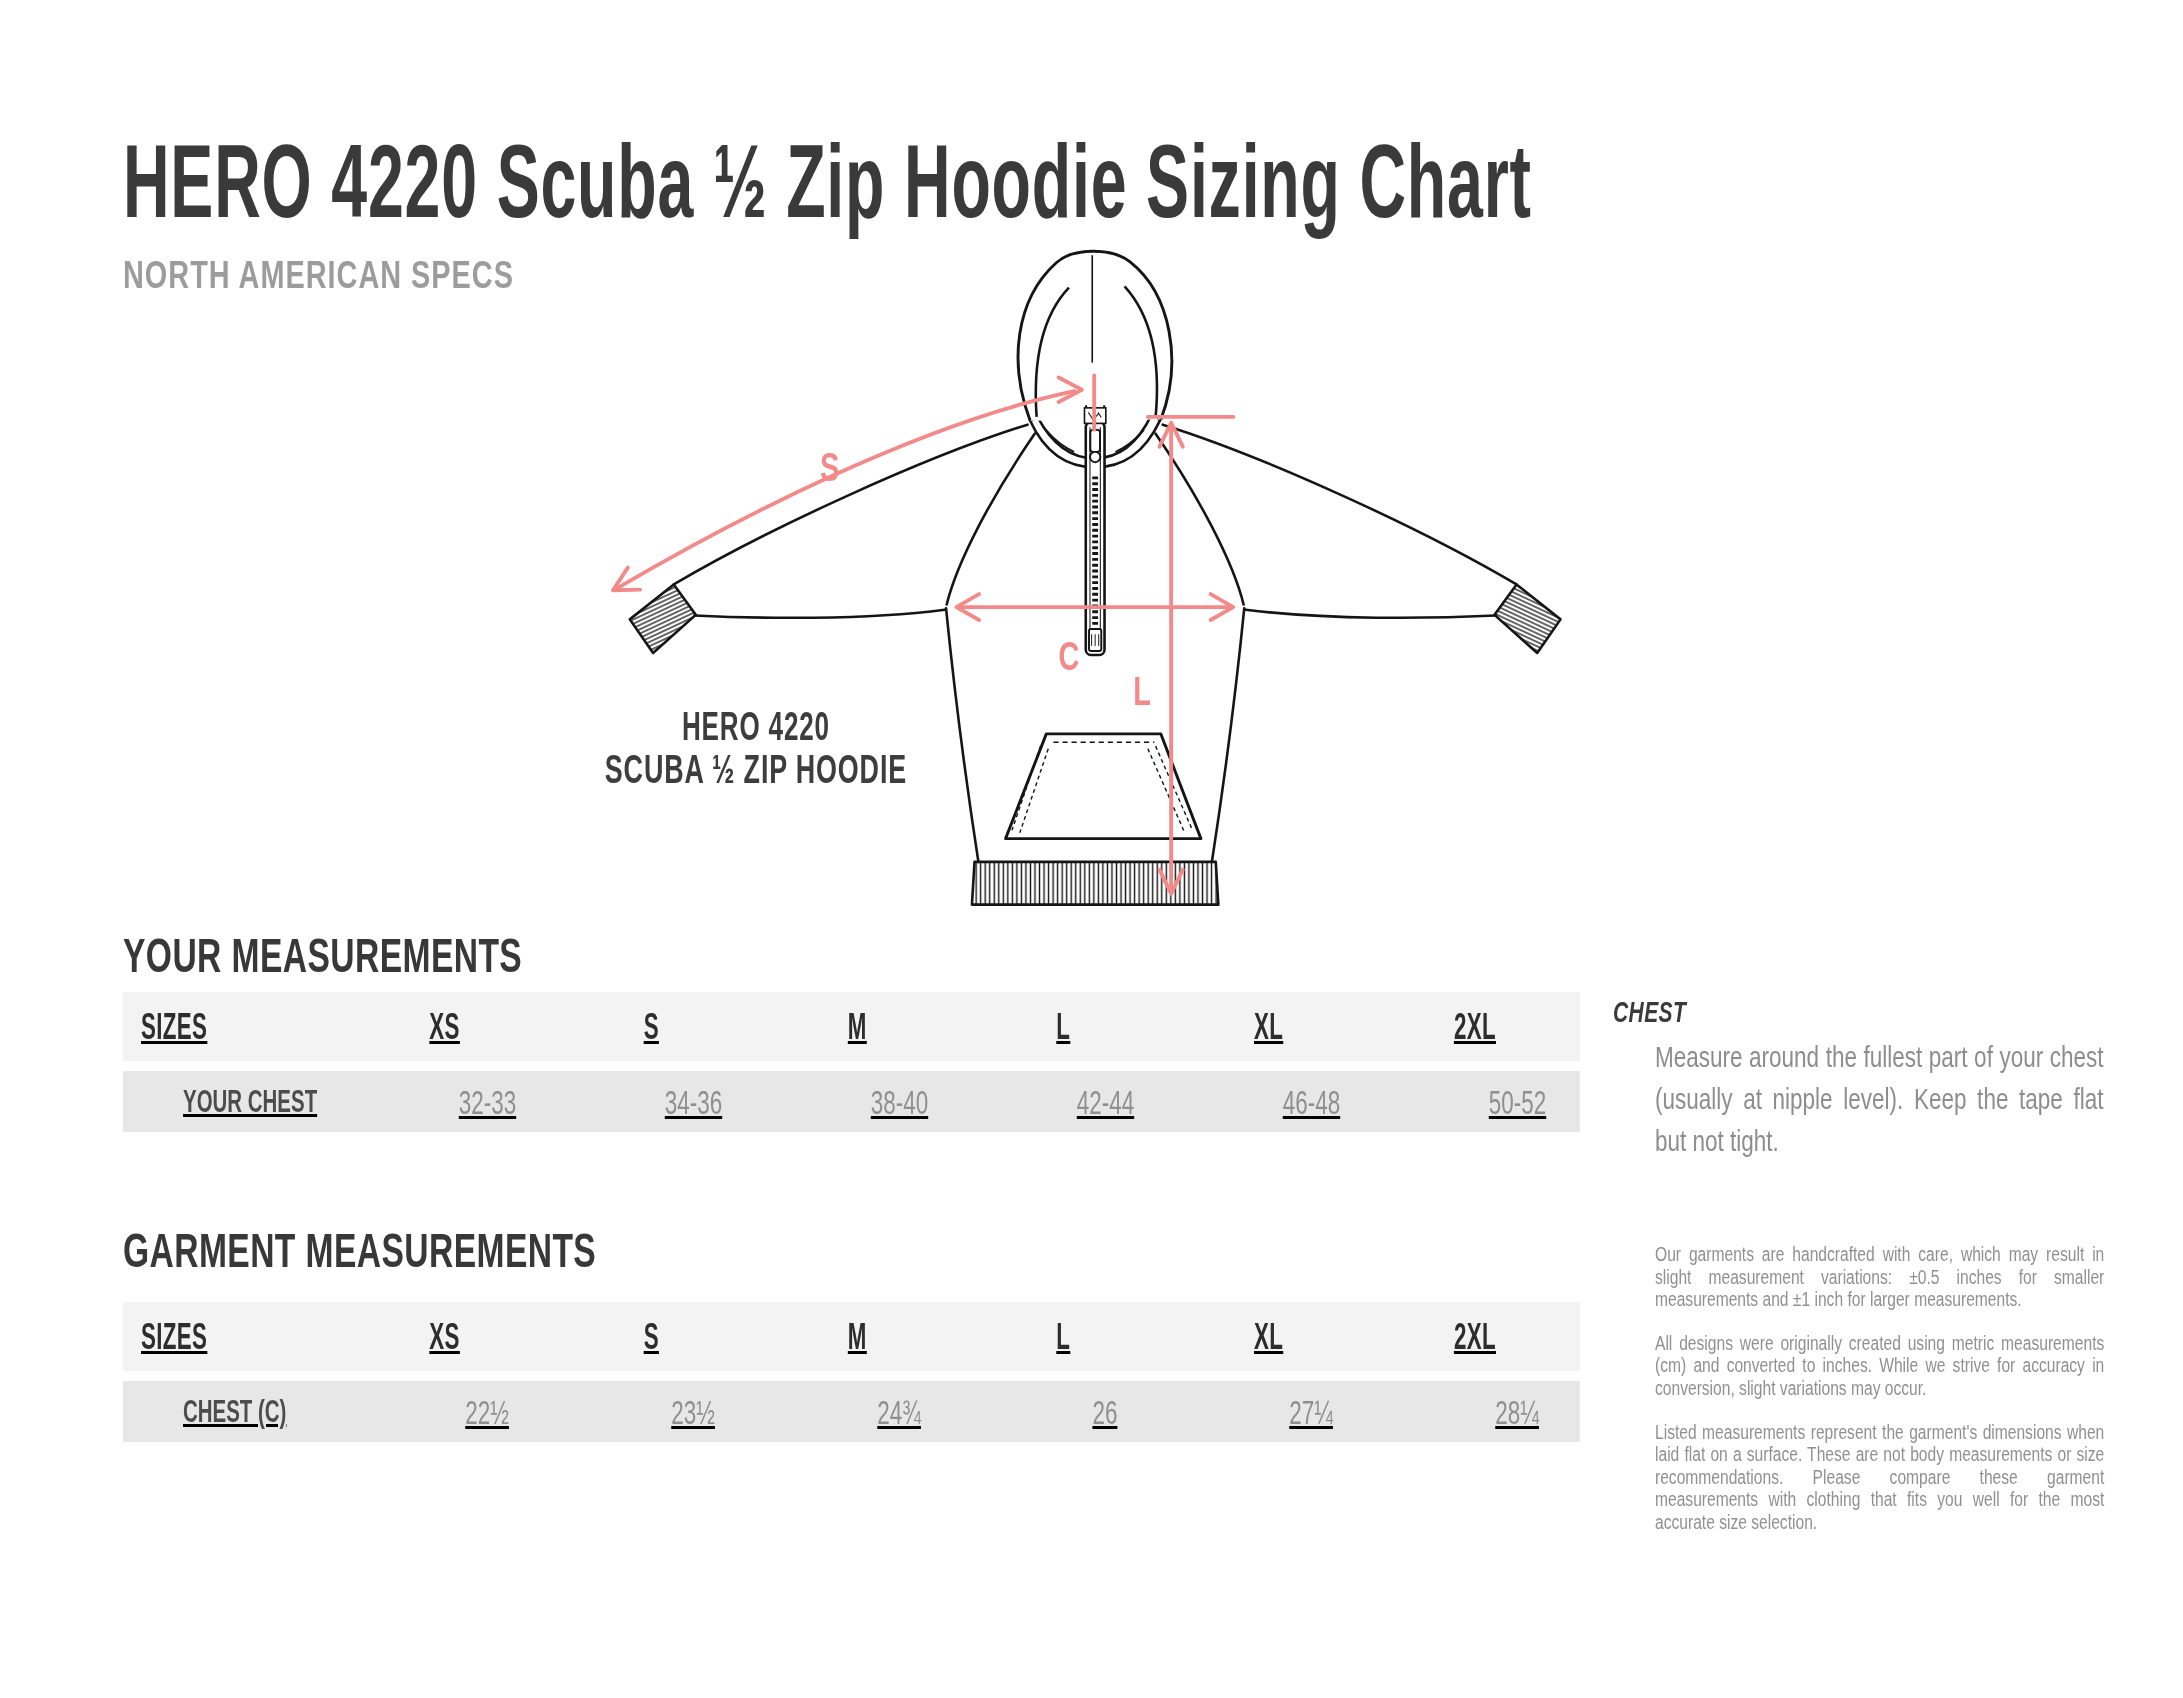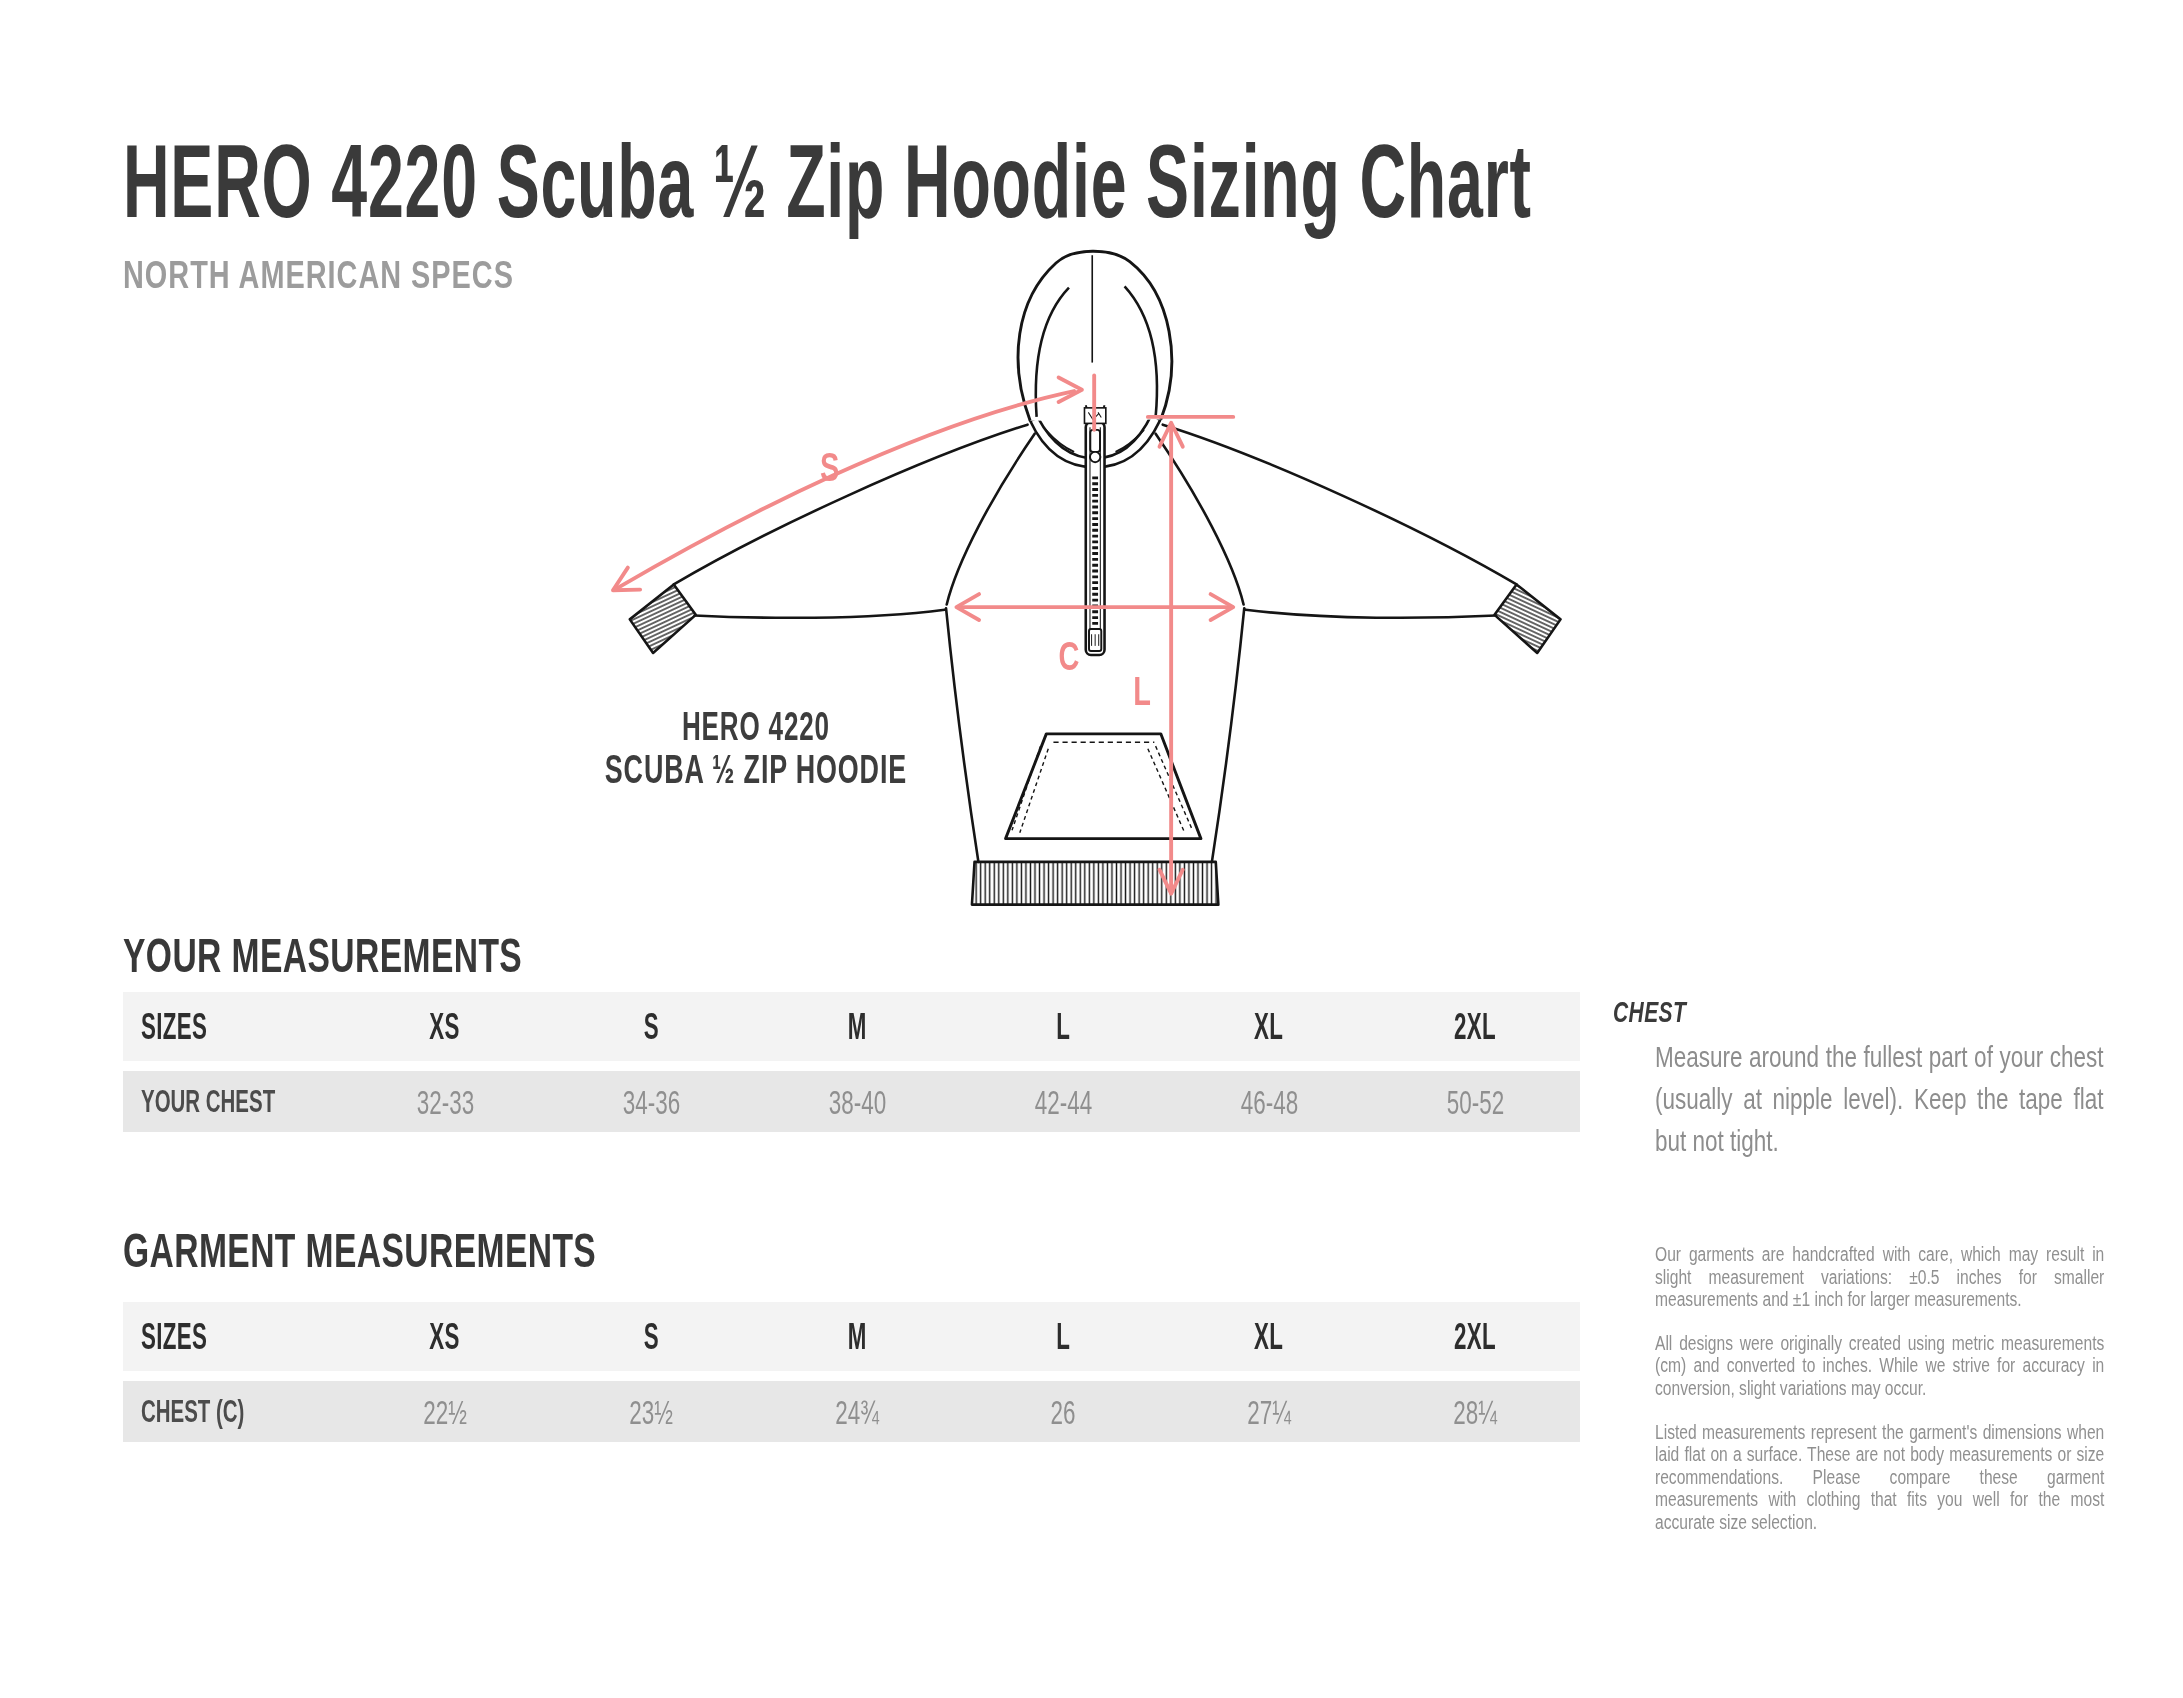--- a/index.html
+++ b/index.html
@@ -10,23 +10,23 @@
   .cnd{display:inline-block;transform:scaleX(var(--sx,0.66));transform-origin:50% 50%;white-space:nowrap;line-height:1;}
   .cnd-l{display:inline-block;transform:scaleX(var(--sx,0.66));transform-origin:0 50%;white-space:nowrap;line-height:1;}
   .h1{font-size:104px;font-weight:700;color:#3a3a3a;--sx:0.62;letter-spacing:1.3px;}
   .sub{font-size:38px;font-weight:700;color:#9c9c9c;--sx:0.76;letter-spacing:1.3px;}
   .h2{font-size:48px;font-weight:700;color:#383838;--sx:0.70;letter-spacing:0.6px;}
   .h3{font-size:30px;font-weight:700;color:#3a3a3a;--sx:0.70;letter-spacing:0.6px;}
   
   .sztable{position:absolute;width:1457px;}
   .trow{display:grid;grid-template-columns:219px repeat(6,206px);align-items:center;}
   .trow.head{background:#f3f3f3;height:69px;margin-bottom:10.4px;}
-  .trow.dark{background:#e7e7e7;height:61px;margin-bottom:9.7px;}
+  .trow.dark{background:#e7e7e7;height:61px;margin-bottom:9.7px;padding-left:42px;}
   .trow.light{background:#f3f3f3;height:61px;margin-bottom:9.7px;}
-  .cell{display:flex;justify-content:center;align-items:center;height:100%;}
+  .cell{display:flex;justify-content:center;align-items:center;height:100%;text-decoration:underline;}
   .cell.lbl{justify-content:flex-start;padding-left:18px;}
   .hcell{font-size:36px;font-weight:700;color:#2d2d2d;--sx:0.62;letter-spacing:0.6px;}
   .rlabel{font-size:31px;font-weight:700;color:#4c4c4c;--sx:0.66;}
   .val{font-size:34px;font-weight:400;color:#8f8f8f;--sx:0.66;}
   
   .bodypara{width:598px;transform:scaleX(0.75);transform-origin:0 0;
             font-size:30px;line-height:42px;color:#8d8d8d;text-align:justify;}
   .notes{width:576px;transform:scaleX(0.78);transform-origin:0 0;
          font-size:20px;line-height:22.6px;color:#909090;text-align:justify;}
   .notes p{margin:0 0 21px 0;}

